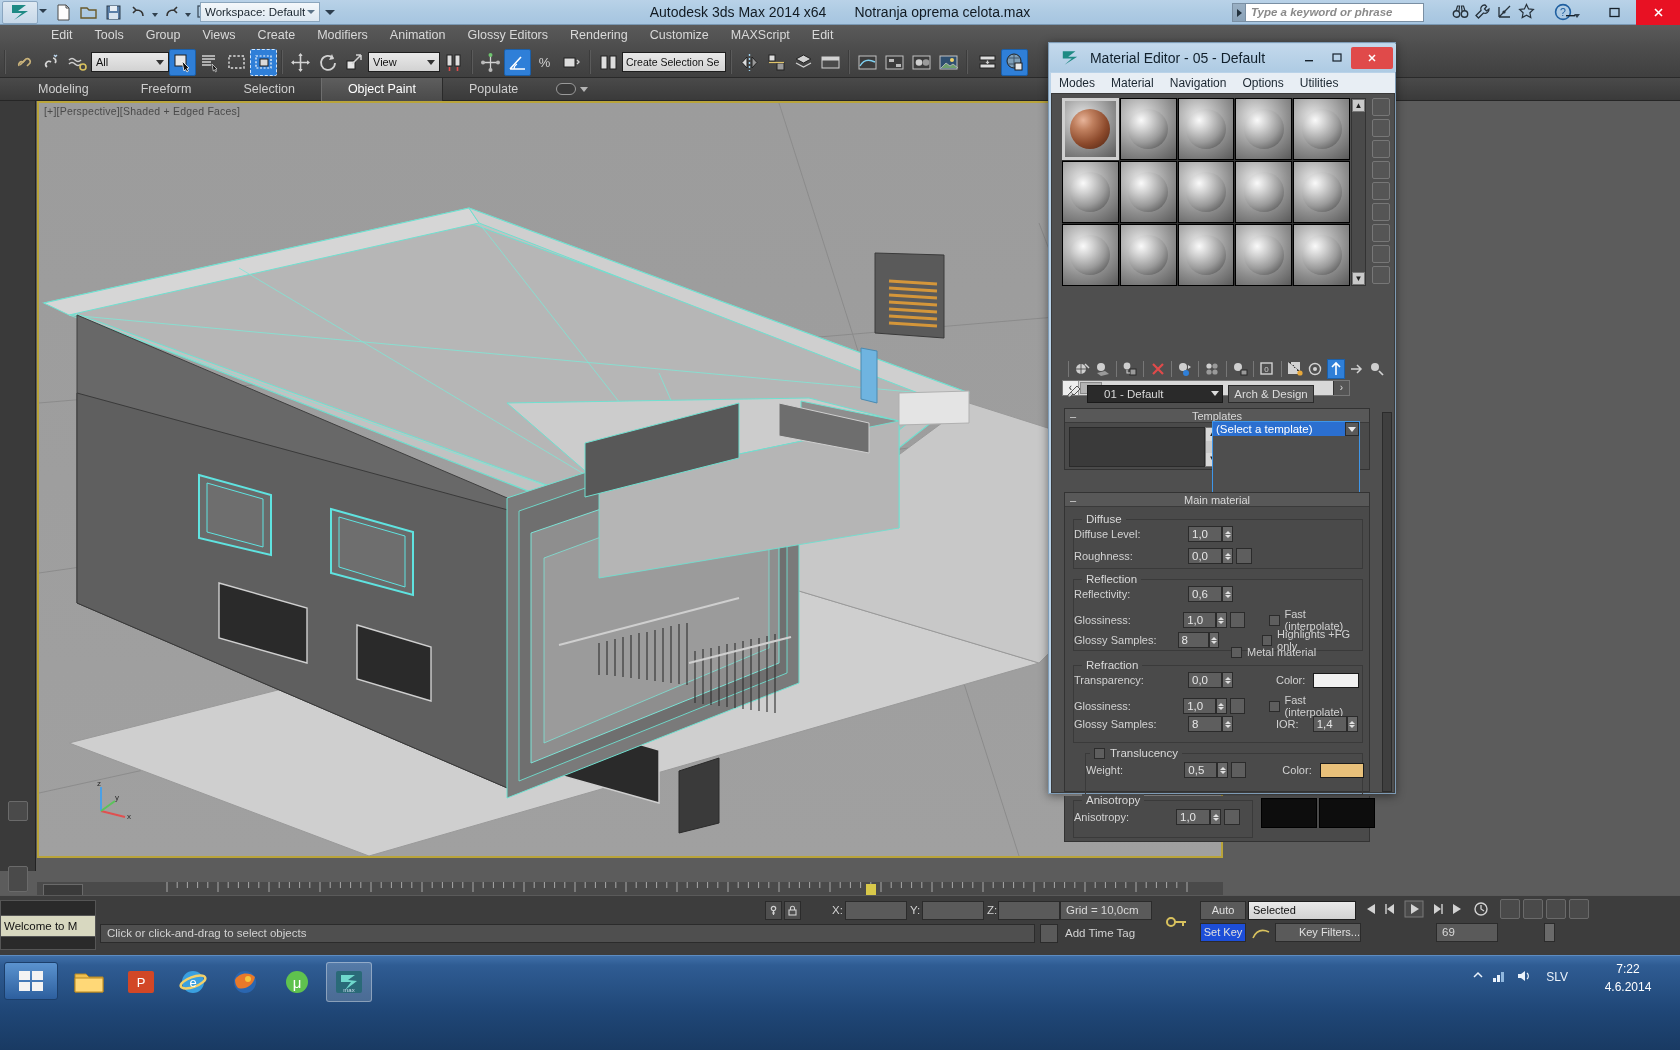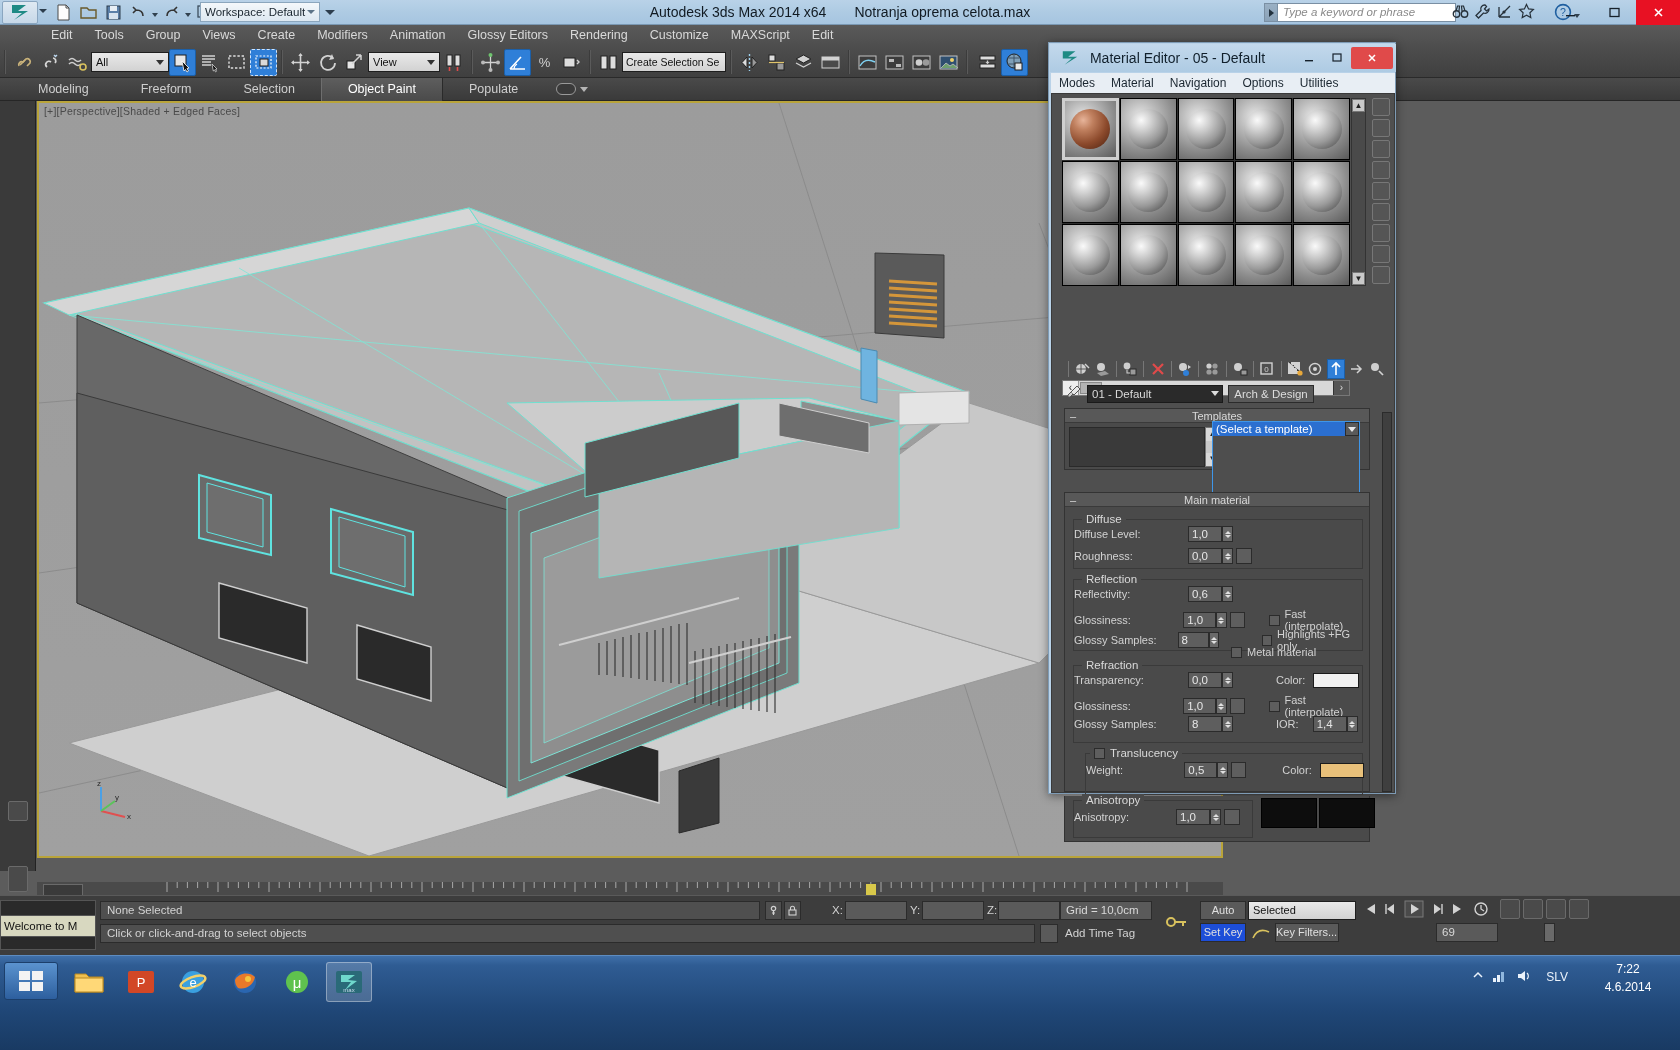--- a/index.html
+++ b/index.html
@@ -25,21 +25,21 @@
   .wsbox { position:absolute; left:200px; top:2px; width:120px;height:20px;
     background:linear-gradient(to bottom,#f4f8fb,#dde8f1); border:1px solid #8ba6bd;
     display:flex;align-items:center;padding-left:4px;font-size:11.5px;color:#18242e;}
   .wsbox .ws-car{position:absolute;right:4px;top:7px;width:0;height:0;
     border-left:4px solid transparent;border-right:4px solid transparent;border-top:4px solid #5d7488;}
   .wsdrop{position:absolute;left:322px;top:3px;width:16px;height:18px;display:flex;align-items:center;justify-content:center;}
   .wsdrop .d1{width:0;height:0;border-left:5px solid transparent;border-right:5px solid transparent;border-top:5px solid #2c3d4d;}
   .apptitle { position:absolute; left:0; top:0; width:1680px; height:25px; line-height:25px;
     text-align:center; font-size:14px; color:#111a22; pointer-events:none;}
   .apptitle span.fn { margin-left:28px; }
-  .searchwrap{position:absolute;right:224px;top:3px;height:19px;display:flex;align-items:center;}
+  .searchwrap{position:absolute;right:256px;top:3px;height:19px;display:flex;align-items:center;font-weight:bold;}
   .searcharrow{width:14px;height:19px;background:linear-gradient(to bottom,#9ab0c4,#8aa2b8);
     border:1px solid #7a8fa3;display:flex;align-items:center;justify-content:center;}
   .searcharrow i{width:0;height:0;border-top:4px solid transparent;border-bottom:4px solid transparent;border-left:5px solid #23323e;}
   .searchinput{width:178px;height:19px;background:#fff;border:1px solid #7a8fa3;border-left:none;
     font-size:11.5px;font-style:italic;color:#8a8a8a;padding-left:5px;line-height:17px;}
   .hicons{position:absolute;right:145px;top:3px;height:20px;display:flex;align-items:center;gap:5px;}
   .hicons svg{width:17px;height:17px;}
   .helpgrp{position:absolute;right:100px;top:3px;display:flex;align-items:center;gap:2px;}
   .wbtns{position:absolute;right:0;top:0;height:25px;display:flex;}
   .wbtn{width:44px;height:25px;display:flex;align-items:center;justify-content:center;cursor:pointer;}
@@ -106,22 +106,22 @@
   .gridlbl{position:absolute;left:1060px;top:901px;width:92px;height:19px;background:#5a5a5a;border:1px solid #2b2b2b;
     font-size:11.5px;color:#d9d9d9;padding-left:5px;line-height:17px;}
   .addtimetag{position:absolute;left:1060px;top:924px;width:110px;height:19px;
     font-size:11.5px;color:#d2d2d2;line-height:19px;padding-left:5px;}
   .autokey{position:absolute;left:1200px;top:901px;width:46px;height:19px;background:#5a5a5a;border:1px solid #2b2b2b;
     font-size:11px;color:#e0e0e0;text-align:center;line-height:17px;cursor:pointer;}
   .setkey{position:absolute;left:1200px;top:923px;width:46px;height:19px;background:#1d4ed8;border:1px solid #2b2b2b;
     font-size:11px;color:#e0e0e0;text-align:center;line-height:17px;cursor:pointer;}
   .keysel{position:absolute;left:1248px;top:901px;width:108px;height:19px;background:linear-gradient(to bottom,#e9e9e9,#d2d2d2);
     border:1px solid #1e1e1e;font-size:11px;color:#111;padding-left:4px;line-height:17px;}
-  .keyfilters{position:absolute;left:1275px;top:923px;width:64px;height:19px;background:#5a5a5a;border:1px solid #2b2b2b;
-    font-size:11px;color:#e0e0e0;text-align:left;line-height:17px;}
+  .keyfilters{position:absolute;left:1275px;top:923px;width:86px;height:19px;background:#5a5a5a;border:1px solid #2b2b2b;
+    font-size:11px;color:#e0e0e0;text-align:right;line-height:17px;}
   .framespin{position:absolute;left:1436px;top:923px;width:62px;height:19px;background:#5a5a5a;border:1px solid #2b2b2b;
     font-size:11.5px;color:#d9d9d9;padding-left:5px;line-height:17px;}
   .navicons{position:absolute;left:1460px;top:899px;display:flex;gap:3px;}
   .navicons .nb{width:20px;height:20px;background:#4a4a4a;border:1px solid #6a6a6a;border-radius:2px;}
 
   
   .taskbar{position:absolute;left:0;top:955px;width:1680px;height:95px;
     background:linear-gradient(to bottom,#3f6fa8 0%,#2f5c93 10%,#1f4676 60%,#193a63 100%);
     border-top:1px solid #5d8cc0;}
   .startbtn{position:absolute;left:4px;top:6px;width:54px;height:38px;
@@ -165,21 +165,21 @@
     font-size:8px;text-align:center;line-height:11px;color:#222;}
   .slot-vscroll .ub{top:0;} .slot-vscroll .db{bottom:0;}
   .me-rail{position:absolute;left:318px;top:4px;width:22px;height:240px;display:flex;flex-direction:column;gap:3px;align-items:center;}
   .me-rail .rb{width:18px;height:18px;background:#555;border:1px solid #777;border-radius:2px;}
   .me-toolrow{position:absolute;left:14px;top:264px;width:320px;height:22px;display:flex;align-items:center;gap:2px;}
   .me-tb{width:20px;height:20px;display:flex;align-items:center;justify-content:center;cursor:pointer;border:1px solid transparent;}
   .me-tb.on{background:#2f7fd8;border:1px solid #1b5fa8;}
   .me-vsep{width:1px;height:16px;background:#777;margin:0 2px;}
   .me-namerow{position:absolute;left:14px;top:290px;width:320px;height:20px;display:flex;align-items:center;gap:5px;}
   .me-namebox{width:136px;height:18px;background:#2a2a2a;border:1px solid #1a1a1a;color:#d9d9d9;font-size:11.5px;
-    padding-left:4px;line-height:16px;position:relative;}
+    padding-left:16px;line-height:16px;position:relative;}
   .me-namebox i{position:absolute;right:3px;top:5px;width:0;height:0;border-left:4px solid transparent;border-right:4px solid transparent;border-top:5px solid #ddd;}
   .me-typebtn{width:86px;height:18px;background:#5a5a5a;border:1px solid #2b2b2b;color:#ddd;font-size:11.5px;
     text-align:center;line-height:16px;cursor:pointer;}
   .rollout{position:absolute;background:#4a4a4a;border:1px solid #333;}
   .rl-header{height:14px;background:#585858;border-bottom:1px solid #3a3a3a;display:flex;align-items:center;
     justify-content:center;font-size:11px;color:#d9d9d9;position:relative;cursor:pointer;}
   .rl-header .minus{position:absolute;left:5px;top:1px;font-size:11px;color:#d9d9d9;}
   .grpbox{position:absolute;border:1px solid #3a3a3a;border-top:none;}
   .grplabel{position:absolute;top:-7px;left:8px;background:#4a4a4a;padding:0 4px;font-size:11.5px;color:#d9d9d9;}
   .prow{position:absolute;display:flex;align-items:center;}
@@ -790,21 +790,20 @@
           <text x="1150.0" y="21">100</text>
         </g>
     </svg>
     <div class="tkey" style="left: 828.8px;"></div>
     <div style="position:absolute;left:6px;top:2px;width:40px;height:20px;background:#3a3a3a;border:1px solid #6a6a6a;"></div>
   </div>
 
   <div class="statusarea"></div>
   <div class="mstlisten"></div>
   <div class="mstg">Welcome to M</div>
-  <div class="selfield">None Selected</div>
   <div class="promptfield">Click or click-and-drag to select objects</div>
 
   <div style="position:absolute;left:765px;top:901px;width:17px;height:19px;background:#4f4f4f;border:1px solid #2b2b2b;display:flex;align-items:center;justify-content:center;">
     <svg width="11" height="11" viewBox="0 0 11 11">
         <circle cx="5.5" cy="3.5" r="2.2" fill="none" stroke="#d2d2d2" stroke-width="1.2"></circle>
         <path d="M5.5 6v4M4 8h3" stroke="#d2d2d2" stroke-width="1.2"></path>
       </svg>
   </div>
   <div style="position:absolute;left:784px;top:901px;width:17px;height:19px;background:#4f4f4f;border:1px solid #2b2b2b;display:flex;align-items:center;justify-content:center;">
     <svg width="11" height="11" viewBox="0 0 11 11">

